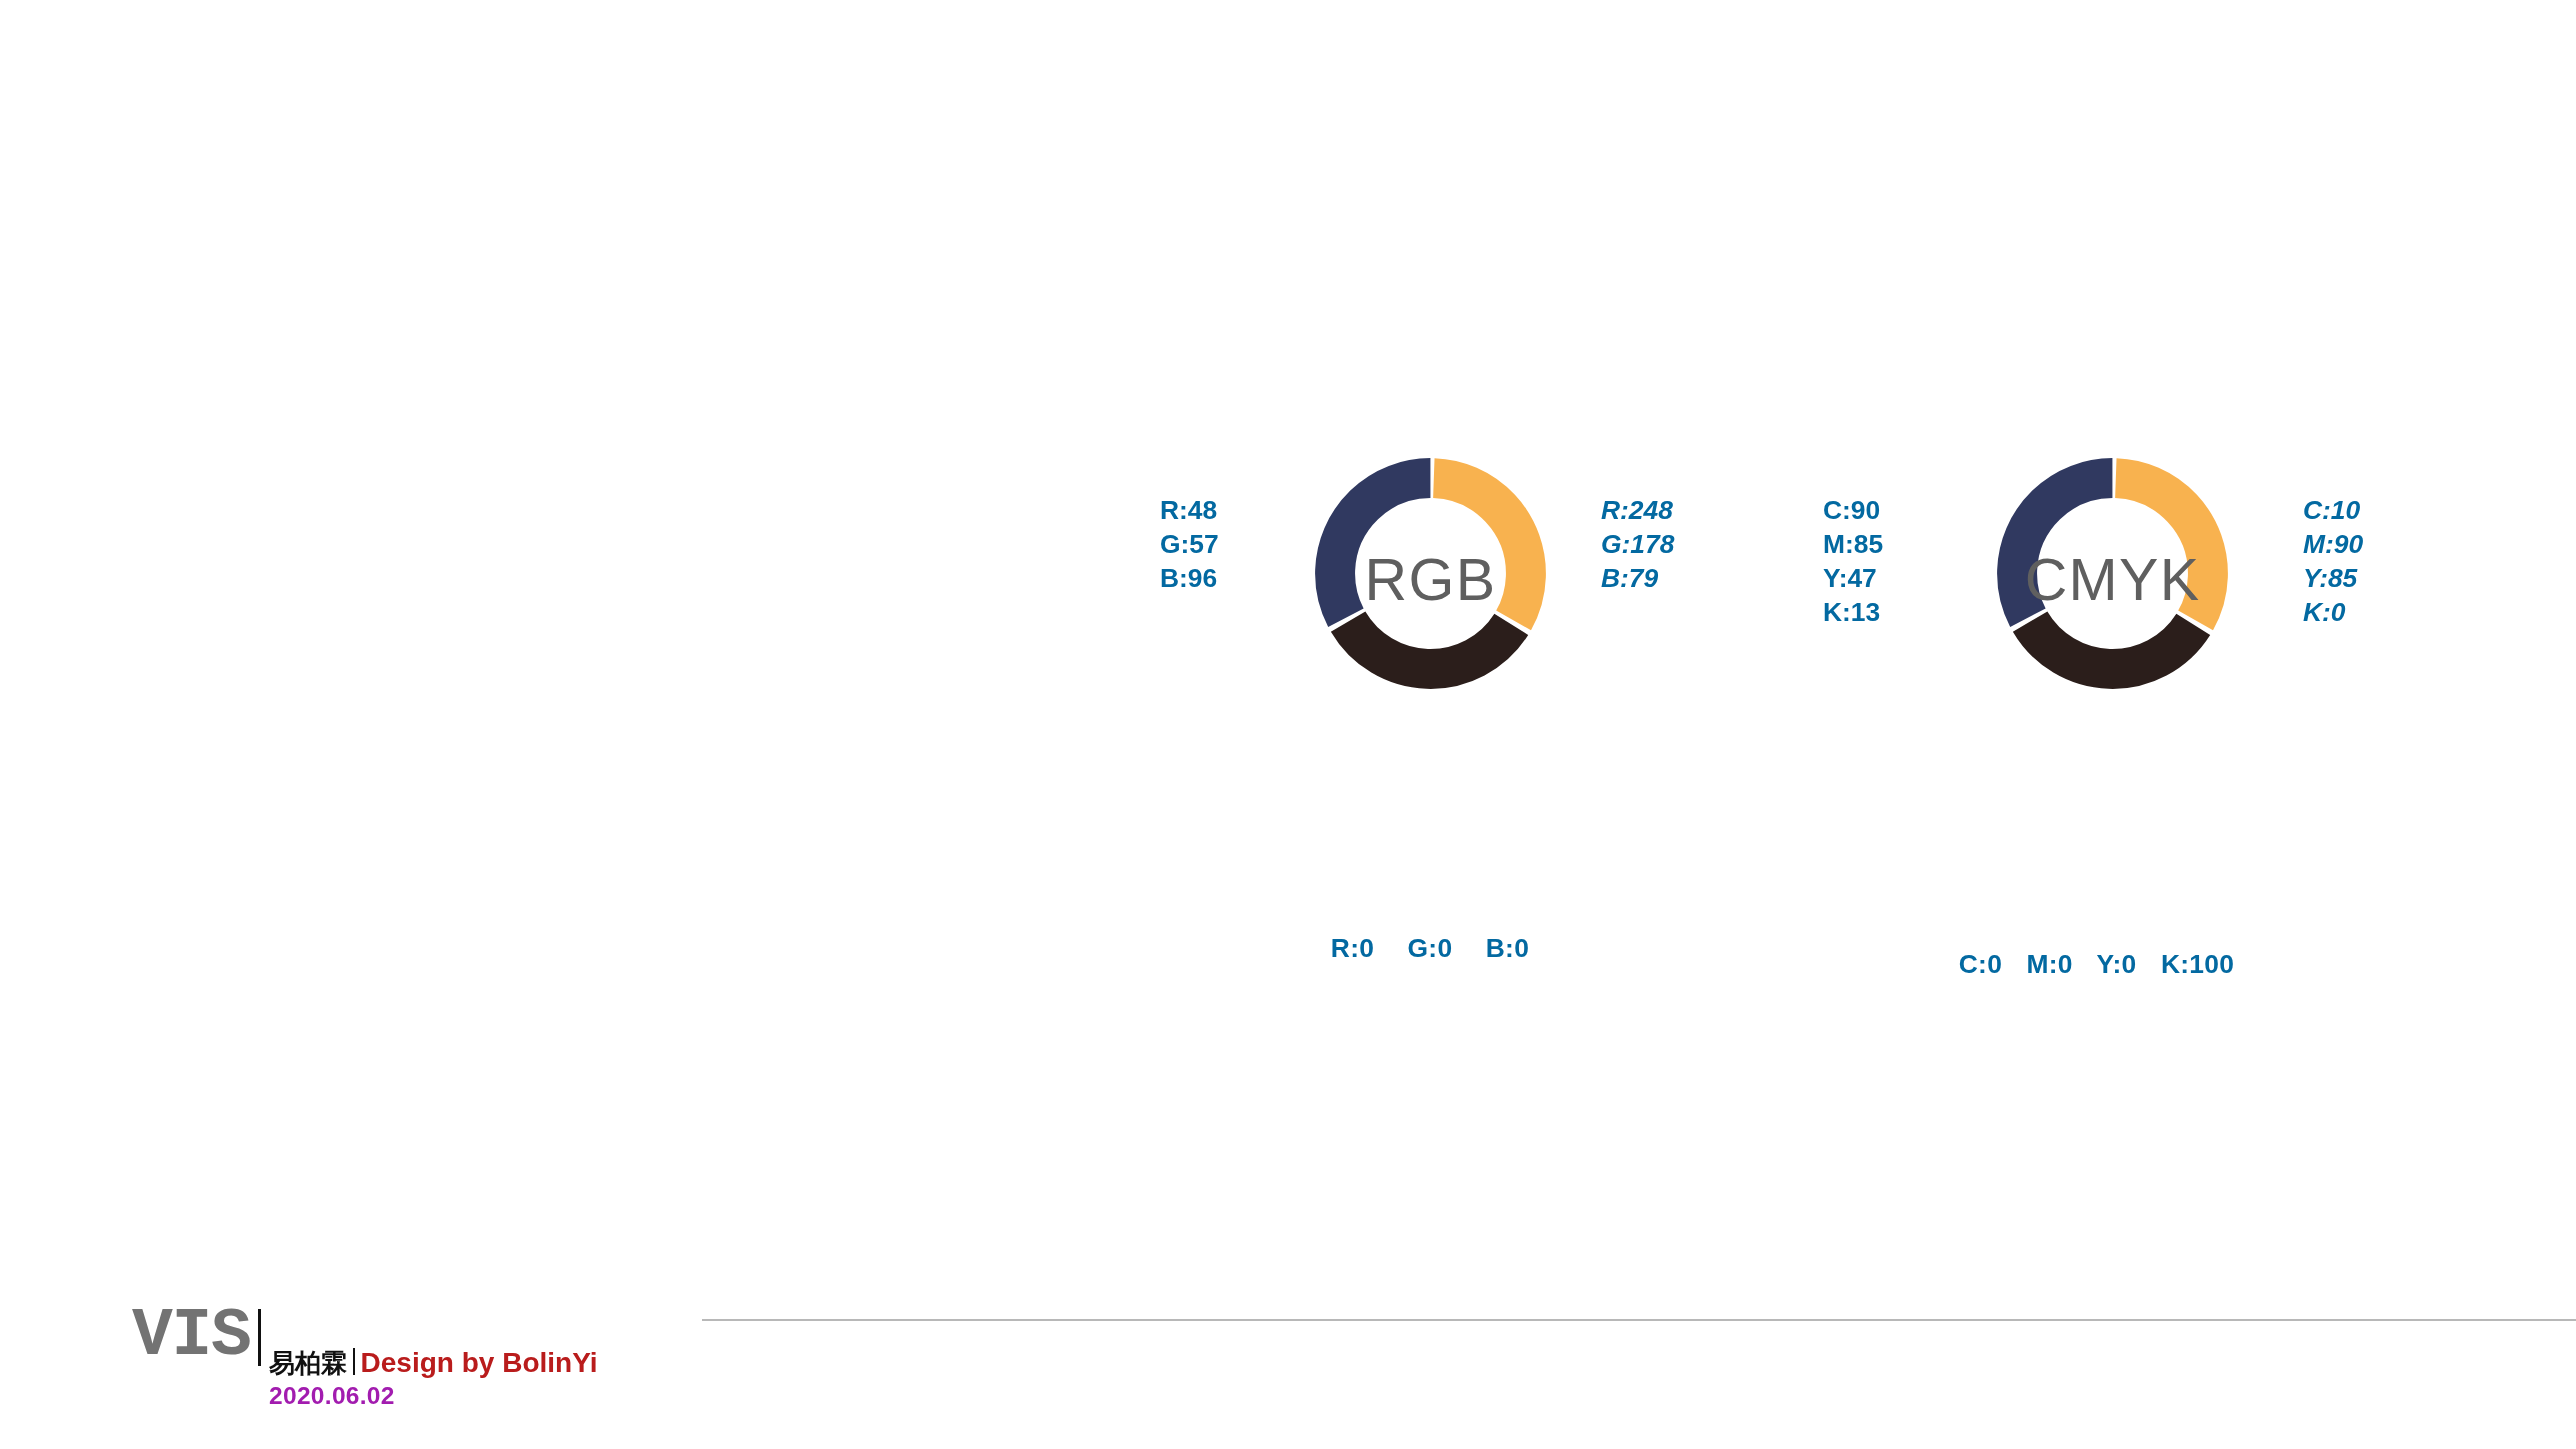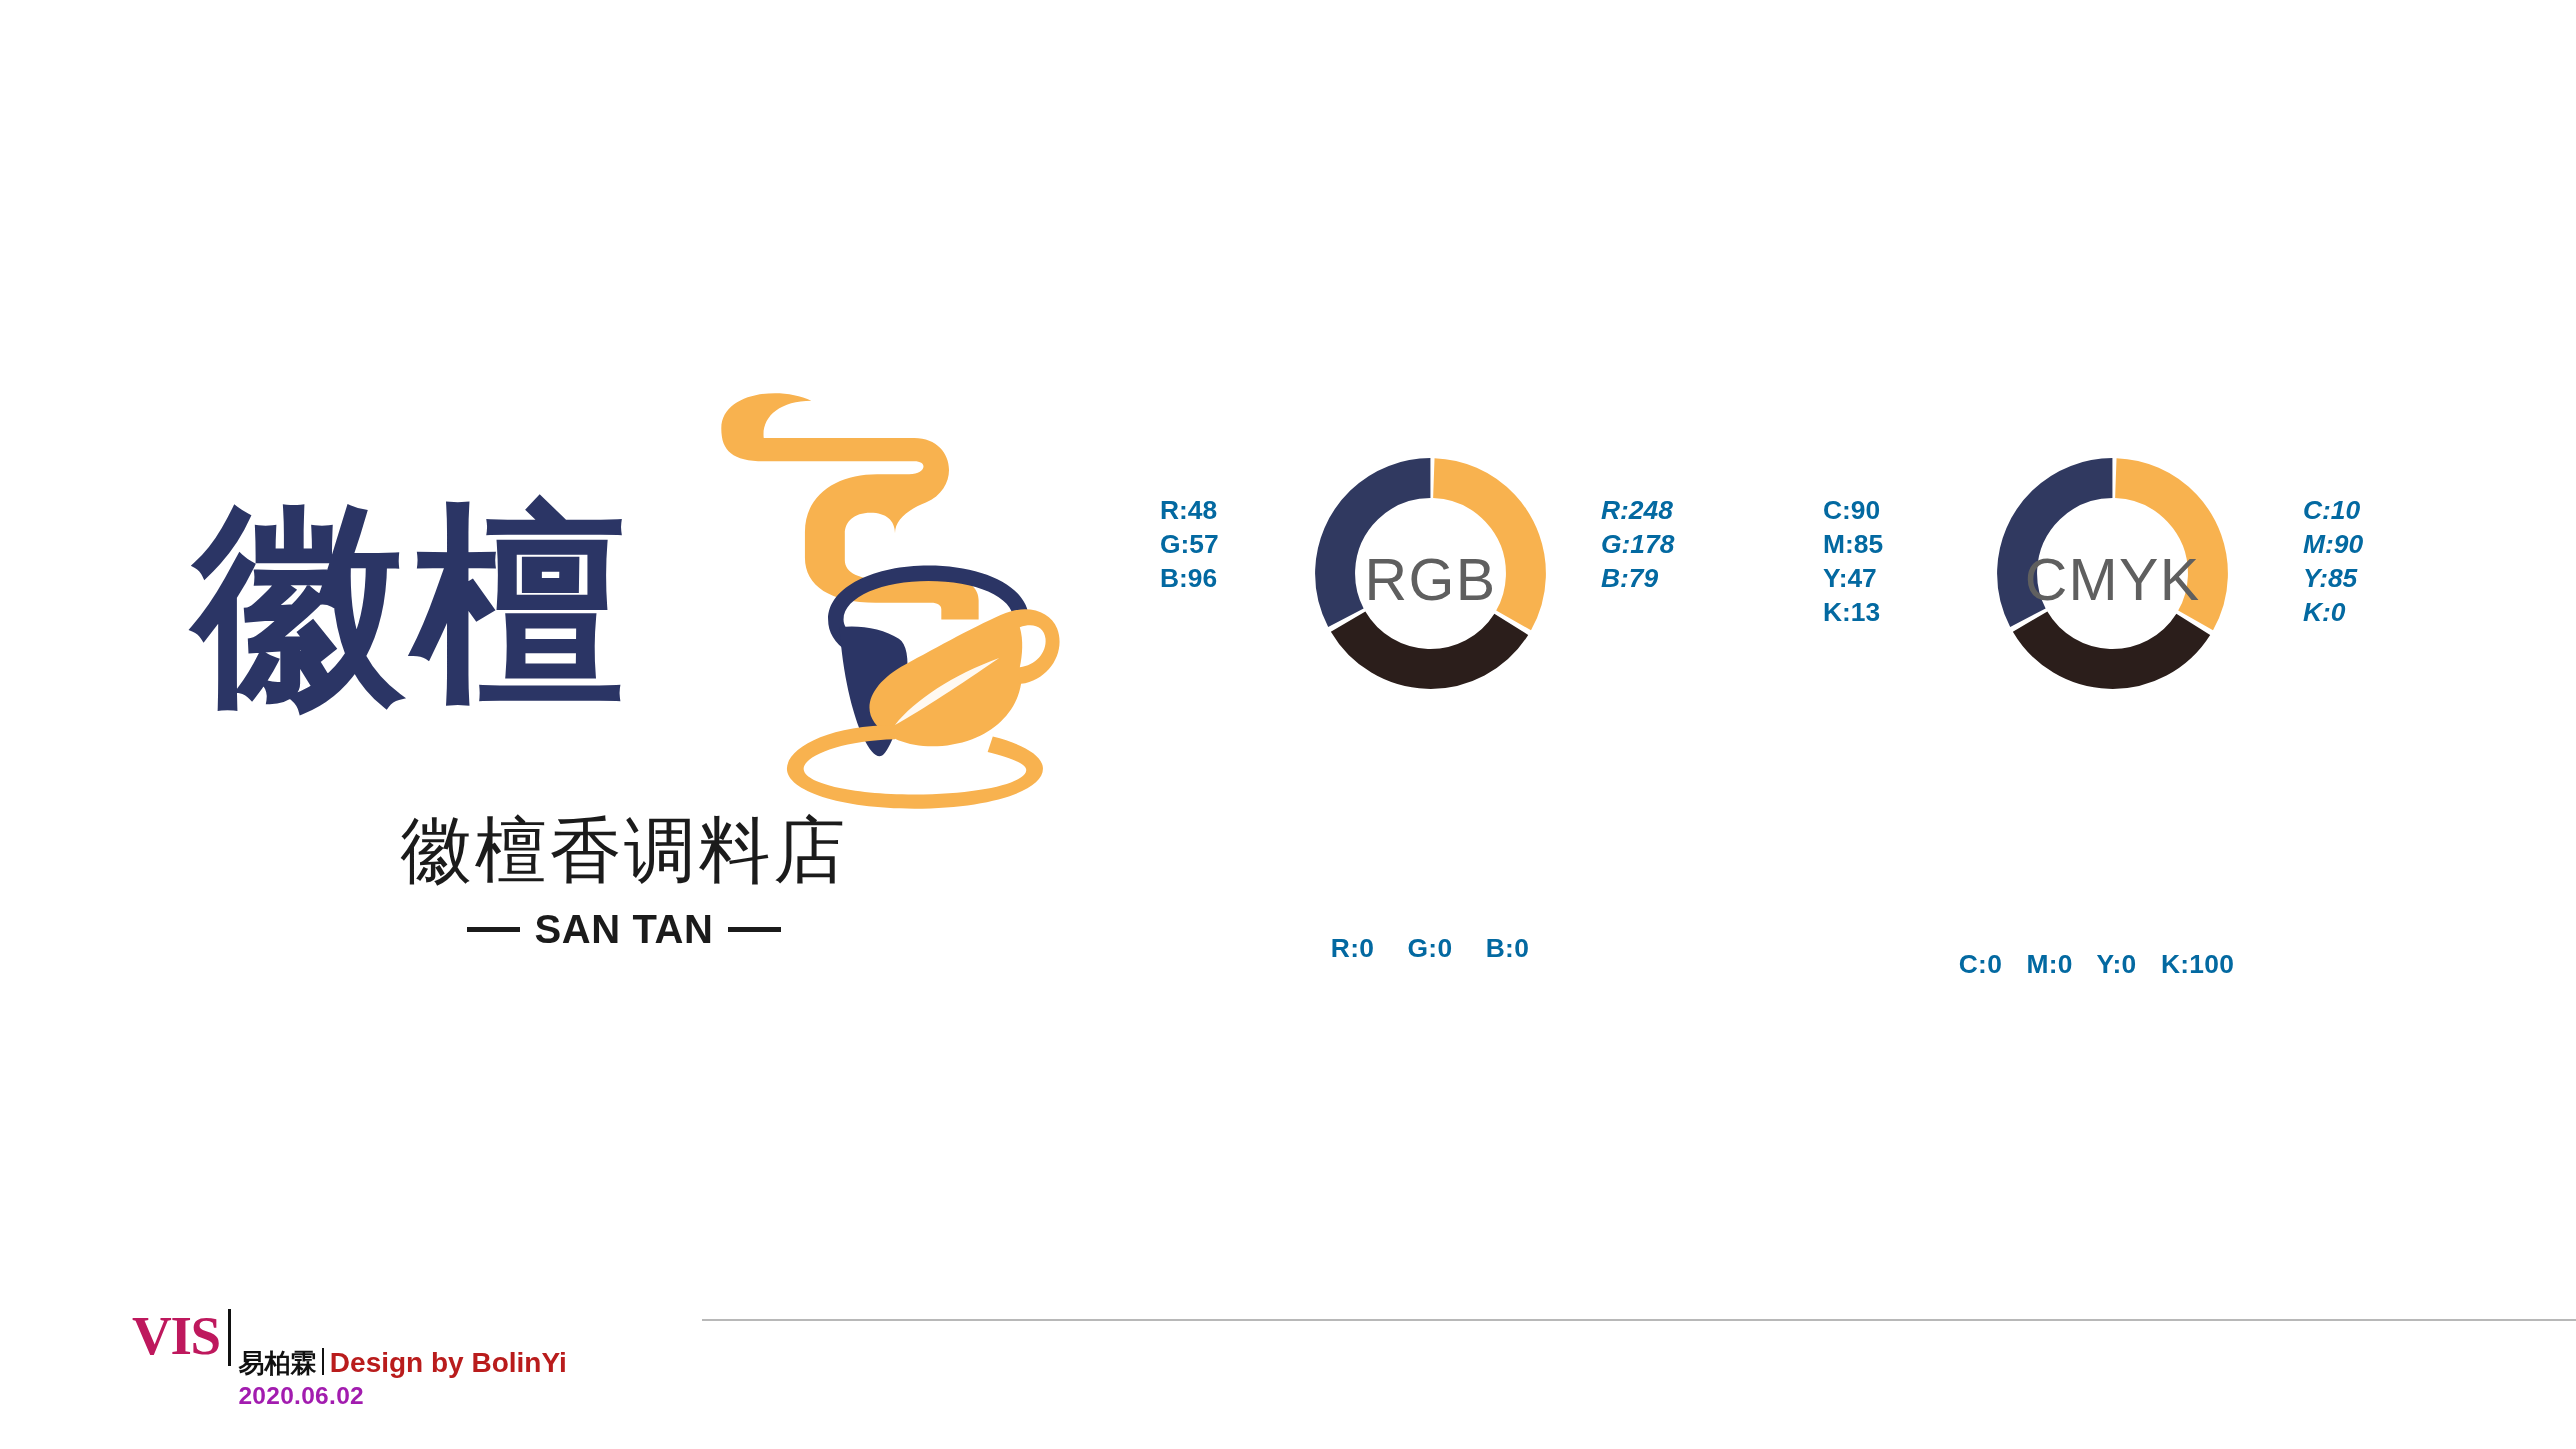--- a/index.html
+++ b/index.html
@@ -169,26 +169,26 @@
   }
   #footer-credit {
     position: absolute;
     left: 132px;
     top: 14px;
     display: flex;
     align-items: flex-start;
     gap: 0;
   }
   #footer-vis {
-    font-size: 55px;
+    font-size: 68px;
     line-height: 55px;
     font-weight: 700;
     letter-spacing: -1.3px;
-    color: #be185d;
-    font-family: Liberation Serif, serif;
+    color: #737373;
+    font-family: Liberation Mono, monospace;
   }
   #footer-pipe-1 {
     width: 3.2px;
     height: 57px;
     background: #111111;
     margin: 1.3px 7.7px 0 7.7px;
   }
   #footer-stack {
     display: flex;
     flex-direction: column;
@@ -242,116 +242,20 @@
     right: 0;
     height: 2.6px;
     background: #b8b8b8;
   }
 </style>
 </head>
 <body>
 
 <div id="page">
 
-  <div id="logo-lockup">
-
-    <div id="wordmark-row">
-      <div id="wordmark-main">徽檀</div>
-
-      <div id="logo-mark">
-        <svg viewBox="0 0 600 700" width="386" height="451" xmlns="http://www.w3.org/2000/svg">
-
-          <path d="M30 95
-                   C30 40, 120 28, 170 52
-                   C120 52, 92 78, 96 110
-                   L330 110
-                   C392 110, 404 186, 348 210
-                   C318 222, 300 238, 300 258
-                   C300 238, 286 226, 262 226
-                   C236 226, 222 240, 222 258
-                   L222 262
-                   L160 262
-                   L160 256
-                   C160 196, 212 166, 272 166
-                   L322 166
-                   C348 166, 352 146, 330 146
-                   L96 146
-                   C48 146, 30 130, 30 95 Z" fill="#F8B24F"></path>
-
-          <path d="M222 262
-                   L222 300
-                   C222 320, 246 330, 280 330
-                   L392 330
-                   C418 330, 430 346, 430 362
-                   L430 392
-                   L372 392
-                   L372 376
-                   C372 370, 366 366, 356 366
-                   L270 366
-                   C200 366, 160 340, 160 296
-                   L160 262 Z" fill="#F8B24F"></path>
-
-          <path d="M196 392
-                   C196 340, 270 308, 352 308
-                   C436 308, 508 340, 508 392
-                   C508 418, 490 438, 462 452
-                   L452 428
-                   C472 418, 484 406, 484 392
-                   C484 356, 424 332, 352 332
-                   C282 332, 220 356, 220 392
-                   C220 402, 226 410, 238 418
-                   L226 442
-                   C206 428, 196 412, 196 392 Z" fill="#2B3565"></path>
-
-          <path d="M214 404
-                   C214 404, 218 500, 250 574
-                   C262 600, 274 610, 282 602
-                   C296 588, 312 540, 318 486
-                   C322 452, 318 430, 306 422
-                   C282 406, 244 400, 214 404 Z" fill="#2B3565"></path>
-
-          <path d="M472 382
-                   C508 368, 542 380, 552 406
-                   C566 442, 540 486, 496 492
-                   C490 530, 462 562, 420 578
-                   C360 600, 294 588, 268 552
-                   C248 524, 268 488, 316 462
-                   C364 436, 432 398, 472 382 Z" fill="#F8B24F"></path>
-
-          <path d="M494 404
-                   C516 396, 532 404, 534 422
-                   C536 444, 518 464, 494 466
-                   C498 448, 500 424, 494 404 Z" fill="#FFFFFF"></path>
-
-          <path d="M300 556
-                   C330 518, 390 478, 462 452
-                   C400 494, 344 532, 300 556 Z" fill="#FFFFFF" opacity="0.92"></path>
-
-          <path d="M300 556
-                   C196 556, 132 592, 132 624
-                   C132 658, 214 686, 330 686
-                   C448 686, 530 658, 530 624
-                   C530 604, 500 586, 452 574
-                   L444 598
-                   C482 608, 504 616, 504 626
-                   C504 646, 432 664, 330 664
-                   C230 664, 158 646, 158 624
-                   C158 604, 216 580, 300 578 Z" fill="#F8B24F"></path>
-        </svg>
-      </div>
-    </div>
-
-    <div id="subtitle-cn">徽檀香调料店</div>
-
-    <div id="subtitle-en-row">
-      <span class="rule-dash"></span>
-      <span id="subtitle-en">SAN TAN</span>
-      <span class="rule-dash"></span>
-    </div>
-  </div>
 
   <div id="donut-group-rgb" class="donut-group">
 
     <div class="donut-svg-wrap">
       <svg class="donut-svg" viewBox="0 0 380 380" xmlns="http://www.w3.org/2000/svg">
 
         <g fill="none" stroke-width="62">
 
           <circle cx="190" cy="190" r="148" stroke="#F8B24F" stroke-dasharray="303 627" stroke-dashoffset="0" transform="rotate(-88 190 190)"></circle>
 

